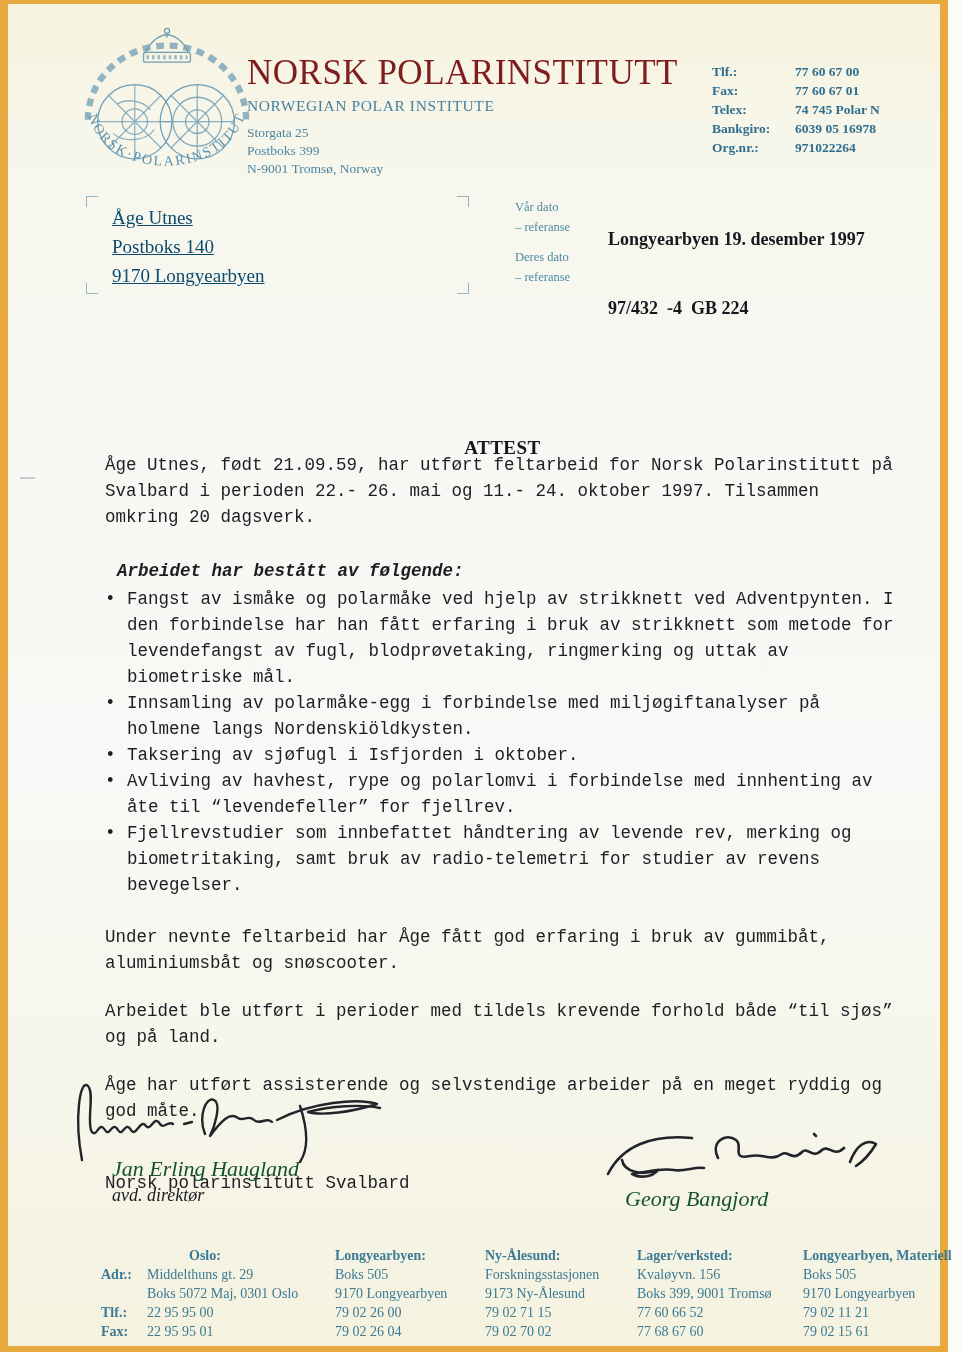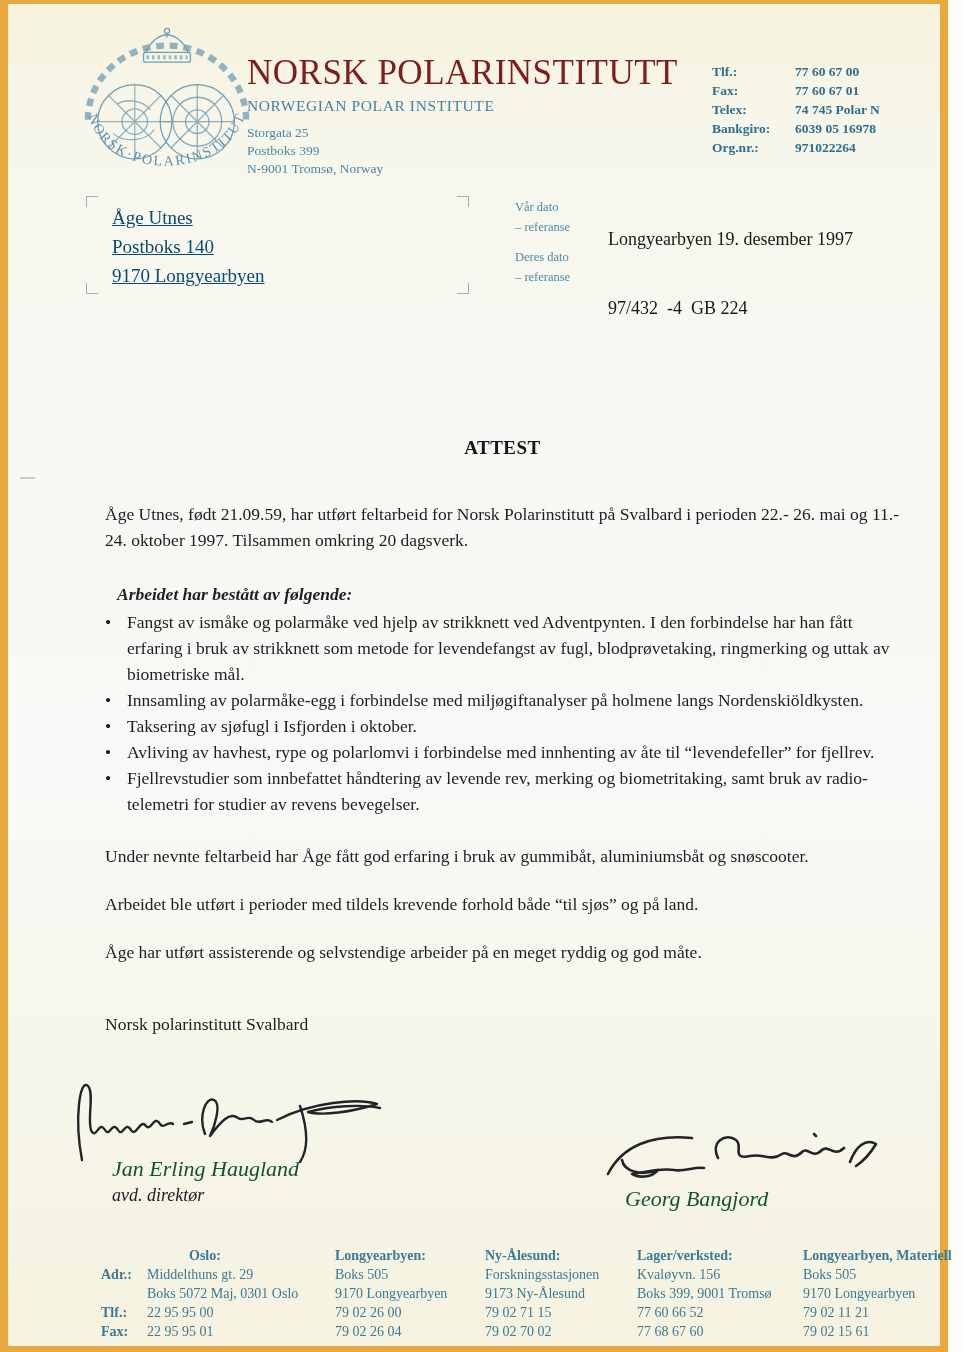--- a/index.html
+++ b/index.html
@@ -25,26 +25,26 @@
   .c-label{width:83px;}
   
   .bracket{position:absolute;width:11px;height:10px;border:0 solid #93b5c8;}
   .br-tl{border-left-width:1.5px;border-top-width:1.5px;}
   .br-tr{border-right-width:1.5px;border-top-width:1.5px;}
   .br-bl{border-left-width:1.5px;border-bottom-width:1.5px;}
   .br-br{border-right-width:1.5px;border-bottom-width:1.5px;}
   .recipient{position:absolute;left:112px;top:203px;font-size:19px;line-height:29px;color:#0c4a6e;text-decoration:underline;}
   .ref-labels{position:absolute;left:515px;top:197px;font-size:12.5px;color:#4b89a4;line-height:20px;}
   .ref-gap{height:10px;}
-  .dateblock{position:absolute;left:608px;top:182px;font-size:18px;line-height:23px;color:#17171d;white-space:pre-wrap;}
+  .dateblock{position:absolute;left:608px;top:182px;font-size:18px;line-height:23px;color:#17171d;white-space:pre-wrap;font-weight:bold;}
   .margin-dash{position:absolute;left:20px;top:477px;width:15px;height:2px;background:#a9b3be;opacity:.65;}
   
   .attest{position:absolute;left:105px;top:437px;width:795px;text-align:center;
           font-weight:bold;font-size:19px;letter-spacing:.5px;color:#15151b;}
-  .bodytext{position:absolute;left:105px;top:501px;width:796px;font-size:17.5px;line-height:26px;color:#1d1d24;}
+  .bodytext{position:absolute;left:105px;top:452px;width:796px;font-size:17.5px;line-height:26px;color:#1d1d24;font-family:Liberation Mono, monospace;}
   .work-head{font-weight:bold;font-style:italic;margin:28px 0 2px 12px;}
   .bullet{display:flex;}
   .b-dot{width:22px;text-align:left;padding-left:-2px;flex:none;}
   .b-txt{flex:1;}
   .p1{margin-top:26px;}
   .pn{margin-top:22px;}
   .org{margin-top:46px;}
   
   .sig-left{position:absolute;left:72px;top:1072px;}
   .sig-right{position:absolute;left:600px;top:1122px;}

